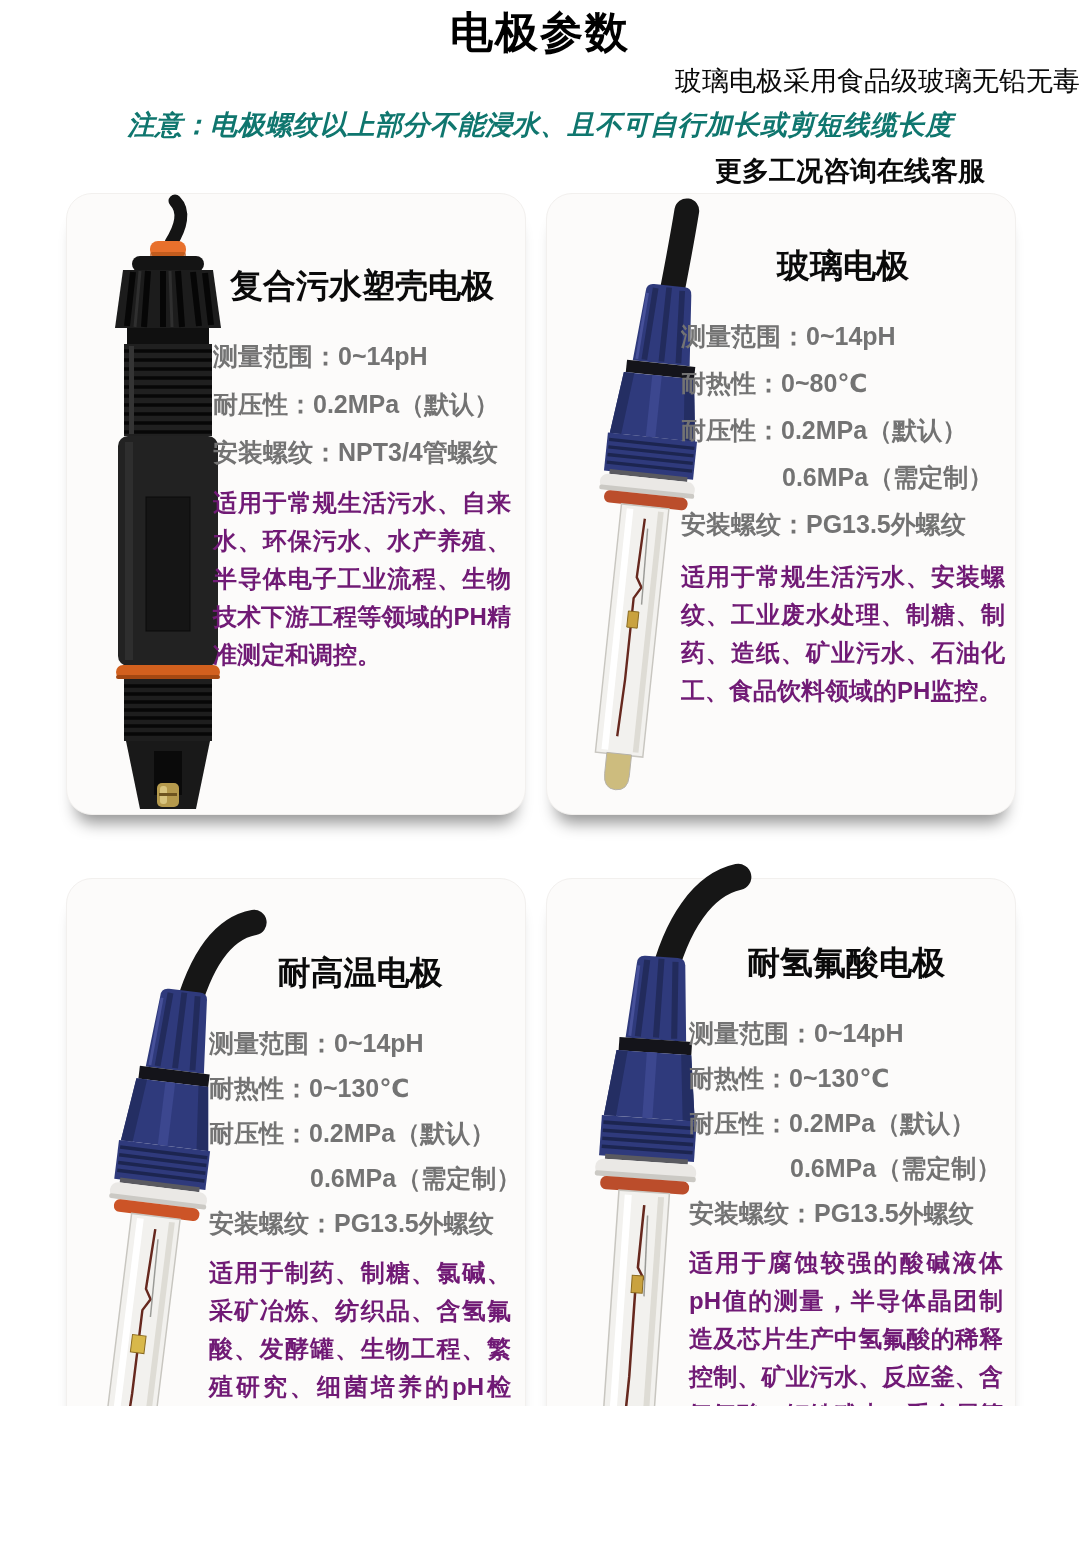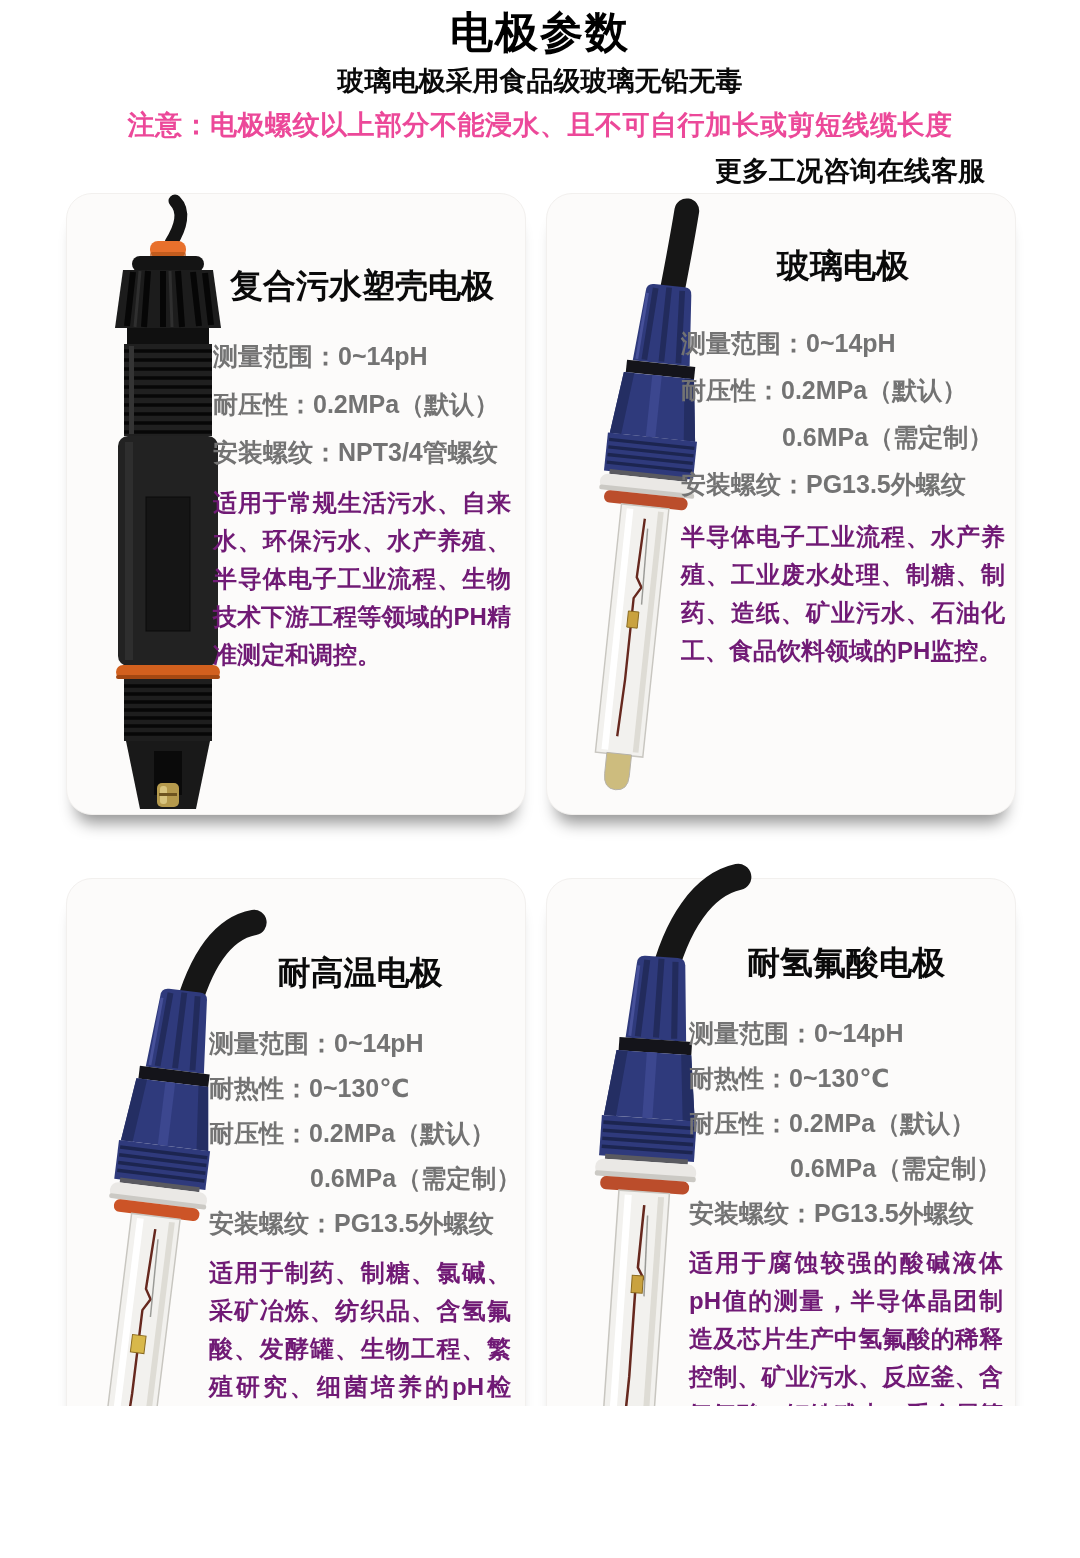--- a/index.html
+++ b/index.html
@@ -1,22 +1,22 @@
 <!DOCTYPE html>
 <html><head>
 <meta charset="utf-8">
 <style>
   html,body{margin:0;padding:0;background:#ffffff;}
   .page{position:relative;width:1080px;height:1406px;background:#fff;overflow:hidden;
         font-family:"Liberation Sans","DejaVu Sans",sans-serif;color:#111;border-radius:29px;}
   
   .page-title{position:absolute;top:4px;left:0;width:100%;margin:0;text-align:center;
               font-size:43px;font-weight:900;letter-spacing:2px;color:#000;}
-  .page-subtitle{position:absolute;top:63px;left:0;width:100%;text-align:center;
-                 font-size:27px;font-weight:700;color:#0a0a0a;}
+  .page-subtitle{position:absolute;top:63px;left:0;width:100%;text-align:right;
+                 font-size:27px;font-weight:400;color:#0a0a0a;}
   .page-warning{position:absolute;top:107px;left:0;width:100%;text-align:center;
                 font-size:27px;font-weight:700;letter-spacing:.5px;}
   .service-note{position:absolute;top:153px;right:95px;font-size:27px;font-weight:600;color:#0a0a0a;}
   
   .card{position:absolute;background:#fcfbfa;border-radius:26px;border:1px solid #f2f0ee;
         box-shadow:0 18px 16px -10px rgba(0,0,0,.42);}
   .c1{left:66px;top:193px;width:458px;height:620px;}
   .c2{left:546px;top:193px;width:468px;height:620px;}
   .c3{left:66px;top:878px;width:458px;height:655px;}
   .c4{left:546px;top:878px;width:468px;height:655px;}
@@ -25,40 +25,40 @@
   .c2 .probe{left:24px;top:10px;width:162px;height:594px;transform:rotate(6deg);transform-origin:50% 40%;}
   .c3 .probe{left:14px;top:28px;width:166px;height:608px;transform:rotate(7deg);transform-origin:50% 40%;}
   .c4 .probe{left:16px;top:-8px;width:172px;height:630px;transform:rotate(4deg);transform-origin:50% 40%;}
   .content{position:absolute;z-index:2;}
   .c1 .content{left:146px;top:72px;right:14px;}
   .c2 .content{left:134px;top:52px;right:10px;}
   .c3 .content{left:142px;top:74px;right:14px;}
   .c4 .content{left:142px;top:64px;right:12px;}
   .card-title{margin:0;text-align:center;font-size:33px;line-height:40px;font-weight:800;color:#0a0a0a;}
   .c1 .card-title{margin-bottom:26px;}
-  .c2 .card-title{margin-bottom:34px;}
+  .c2 .card-title{margin-bottom:27px;}
   .c3 .card-title{margin-bottom:28px;}
   .c4 .card-title{margin-bottom:28px;}
   .spec{font-size:25px;font-weight:600;line-height:48px;white-space:nowrap;color:#737373;}
   .c2 .spec{line-height:47px;}
   .c3 .spec,.c4 .spec{line-height:45px;}
   .spec.indent{padding-left:101px;}
   .desc{margin:8px 0 0;font-size:24px;font-weight:600;line-height:38px;
         text-align:justify;color:#701a75;}
   .c2 .desc{margin-top:10px;}
   .c4 .desc{margin-top:8px;}
 </style>
 </head>
 <body>
 
 <div class="page">
 
   <h1 class="page-title">电极参数</h1>
   <div class="page-subtitle">玻璃电极采用食品级玻璃无铅无毒</div>
-  <div class="page-warning" style="color: #ec4899;">注意：电极螺纹以上部分不能浸水、且不可自行加长或剪短线缆长度</div>
+  <div class="page-warning" style="color: #0f766e; font-style: italic;">注意：电极螺纹以上部分不能浸水、且不可自行加长或剪短线缆长度</div>
   <div class="service-note">更多工况咨询在线客服</div>
 
   <section class="card c1">
     <svg class="probe" width="150" height="615" viewBox="0 0 150 615" style="--body: #222222; --collar: #e8702c; --oring: #d2601e; --brass: #b59a4d;">
       <path d="M82,2 C92,12 88,28 78,44" stroke="#141414" stroke-width="13" fill="none" stroke-linecap="round"></path>
       <rect x="57" y="42" width="36" height="17" rx="8" fill="var(--collar)"></rect>
       <rect x="57" y="53" width="36" height="6" rx="3" fill="#b35418" opacity=".7"></rect>
       <rect x="39" y="57" width="72" height="16" rx="8" fill="#141414"></rect>
       <path d="M30,71 L120,71 L128,129 L22,129 Z" fill="#1c1c1c"></path>
       <path d="M40,73 L34,127 M55,72 L51,128 M70,72 L70,128 M85,72 L89,128 M100,73 L106,127 M112,74 L118,126" stroke="#060606" stroke-width="6"></path>
@@ -109,24 +109,25 @@
       <rect x="66" y="321" width="7" height="254" fill="#ffffff"></rect>
       <rect x="99" y="321" width="6" height="254" fill="#dedcd5"></rect>
       <path d="M86,330 L84,392 L90,402 L83,414 L83,500 L81,560" stroke="#66281e" stroke-width="2.5" fill="none"></path>
       <rect x="79" y="428" width="11" height="17" fill="#c9a23f" stroke="#8a6a20"></rect>
       <path d="M90,340 L92,420" stroke="#9a9a96" stroke-width="1.5"></path>
       <path d="M72,578 L98,578 L98,600 Q98,616 85,616 Q72,616 72,600 Z" fill="var(--tip)" stroke="#b5b2aa"></path>
     </svg>
     <div class="content">
       <h2 class="card-title">玻璃电极</h2>
       <div class="spec"><span>测量范围：</span><span>0~14pH</span></div>
+      <div class="spec"><span>耐热性：</span><span>0~80℃</span></div>
       <div class="spec"><span>耐压性：</span><span>0.2MPa（默认）</span></div>
       <div class="spec indent"><span></span><span>0.6MPa（需定制）</span></div>
       <div class="spec"><span>安装螺纹：</span><span>PG13.5外螺纹</span></div>
-      <p class="desc">半导体电子工业流程、水产养殖、工业废水处理、制糖、制药、造纸、矿业污水、石油化工、食品饮料领域的PH监控。</p>
+      <p class="desc">适用于常规生活污水、安装螺纹、工业废水处理、制糖、制药、造纸、矿业污水、石油化工、食品饮料领域的PH监控。</p>
     </div>
   </section>
 
   <section class="card c3">
     <svg class="probe" viewBox="0 0 170 622" style="--cap: #2f3a7c; --oring: #cc5427; --washer: #eae8e5; --tip: #eceae6;">
       <path d="M148,6 C116,16 98,52 90,110" stroke="#161616" stroke-width="26" fill="none" stroke-linecap="round"></path>
       <path d="M62,92 Q62,84 70,84 L102,84 Q110,84 110,92 L116,166 L56,166 Z" fill="var(--cap)"></path>
       <path d="M72,88 L68,164 M86,86 L86,164 M100,88 L104,164" stroke="#222b5c" stroke-width="6"></path>
       <path d="M64,94 L60,164" stroke="#47519a" stroke-width="3"></path>
       <rect x="50" y="166" width="72" height="13" fill="#14141a"></rect>

